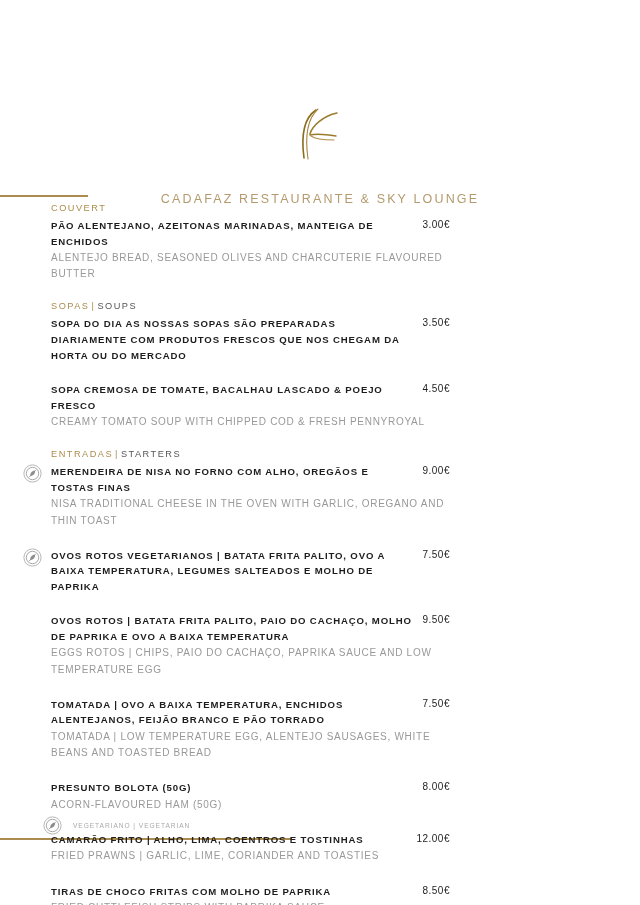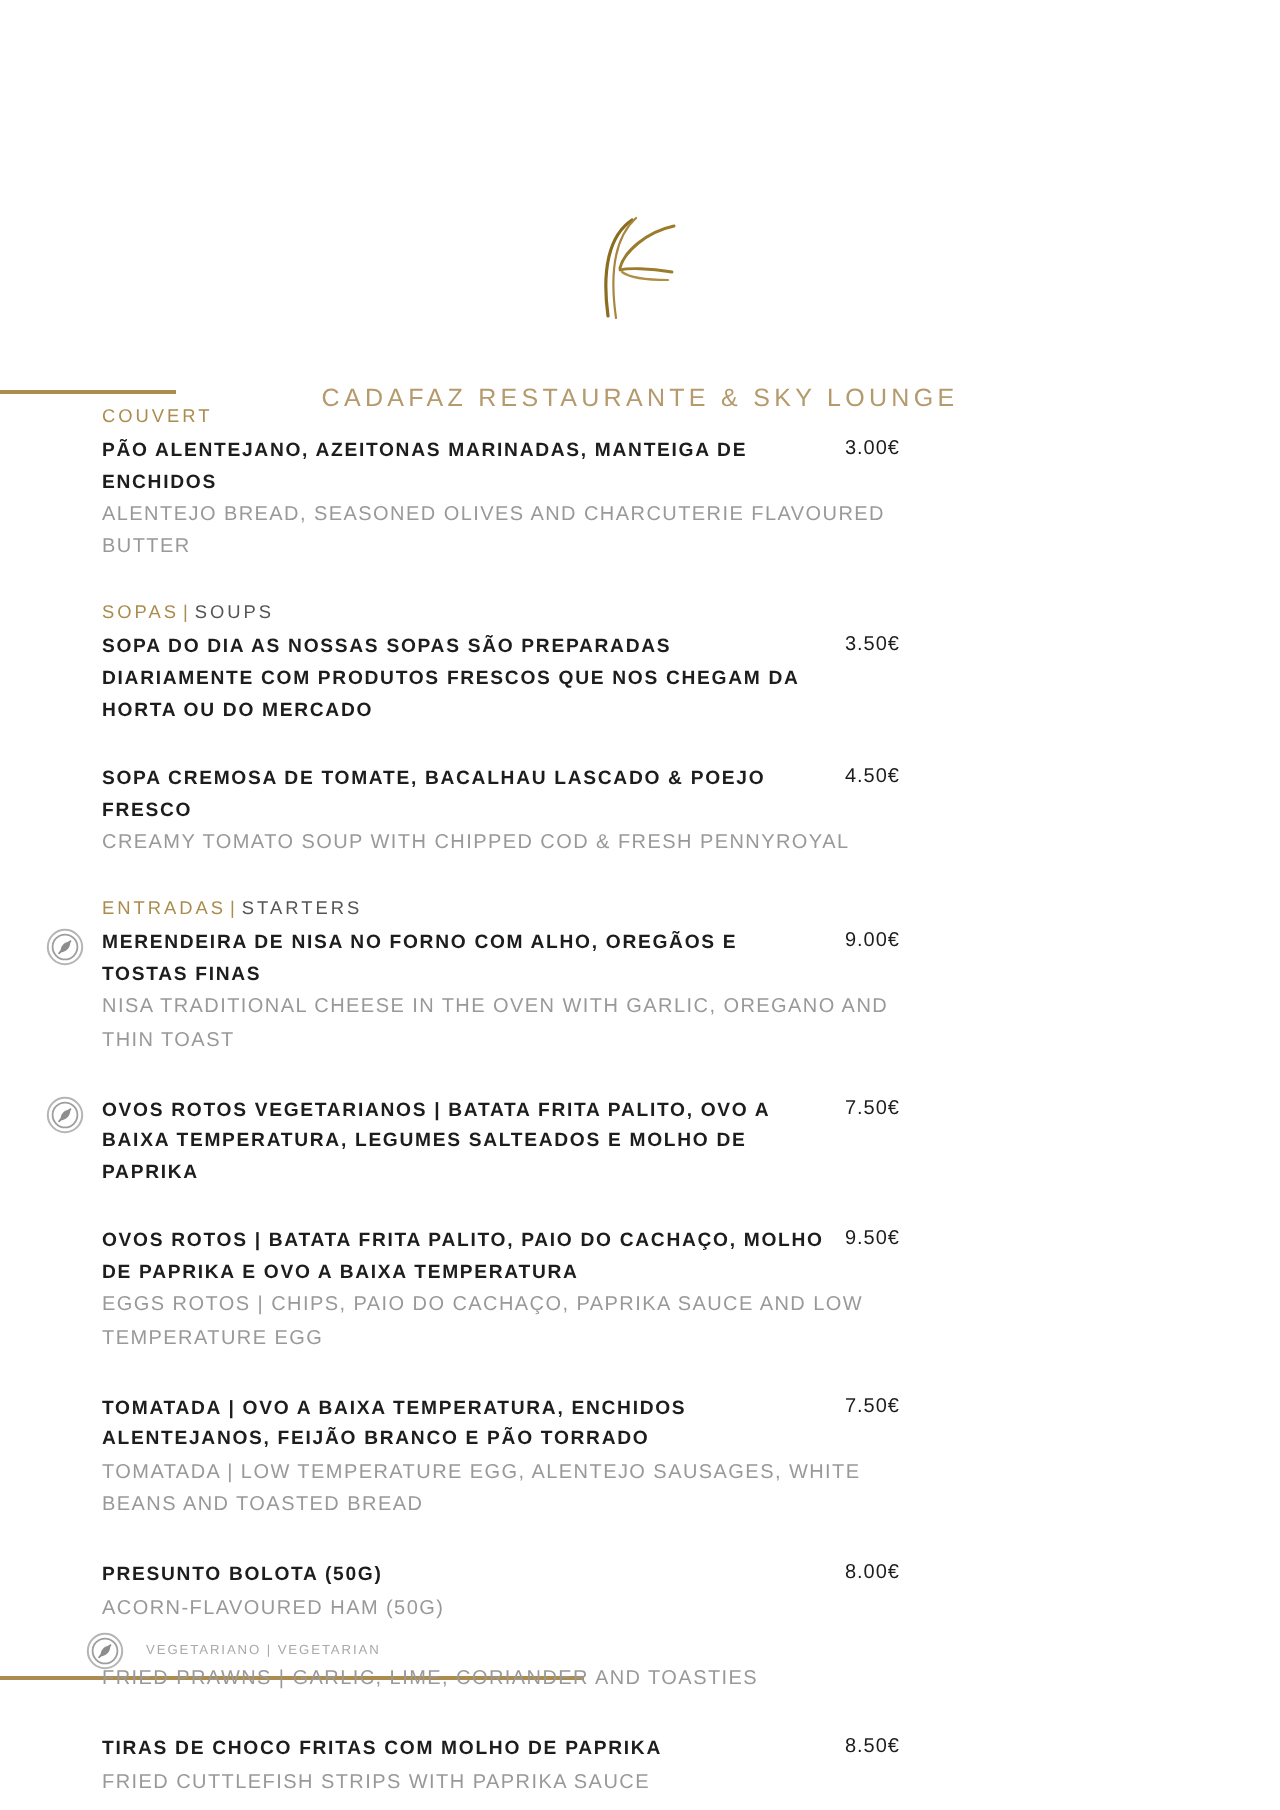--- a/index.html
+++ b/index.html
@@ -232,20 +232,24 @@
         <div class="item-desc">TOMATADA | LOW TEMPERATURE EGG, ALENTEJO SAUSAGES, WHITE BEANS AND TOASTED BREAD</div>
       </div>
       <div class="item">
         <div class="item-row">
           <div class="item-name">PRESUNTO BOLOTA (50G)</div>
           <div class="item-price">8.00€</div>
         </div>
         <div class="item-desc">ACORN-FLAVOURED HAM (50G)</div>
       </div>
       <div class="item">
+        <div class="item-row">
+          <div class="item-name">CAMARÃO FRITO | ALHO, LIMA, COENTROS E TOSTINHAS</div>
+          <div class="item-price">12.00€</div>
+        </div>
         <div class="item-desc">FRIED PRAWNS | GARLIC, LIME, CORIANDER AND TOASTIES</div>
       </div>
       <div class="item">
         <div class="item-row">
           <div class="item-name">TIRAS DE CHOCO FRITAS COM MOLHO DE PAPRIKA</div>
           <div class="item-price">8.50€</div>
         </div>
         <div class="item-desc">FRIED CUTTLEFISH STRIPS WITH PAPRIKA SAUCE</div>
       </div>
     </div>

